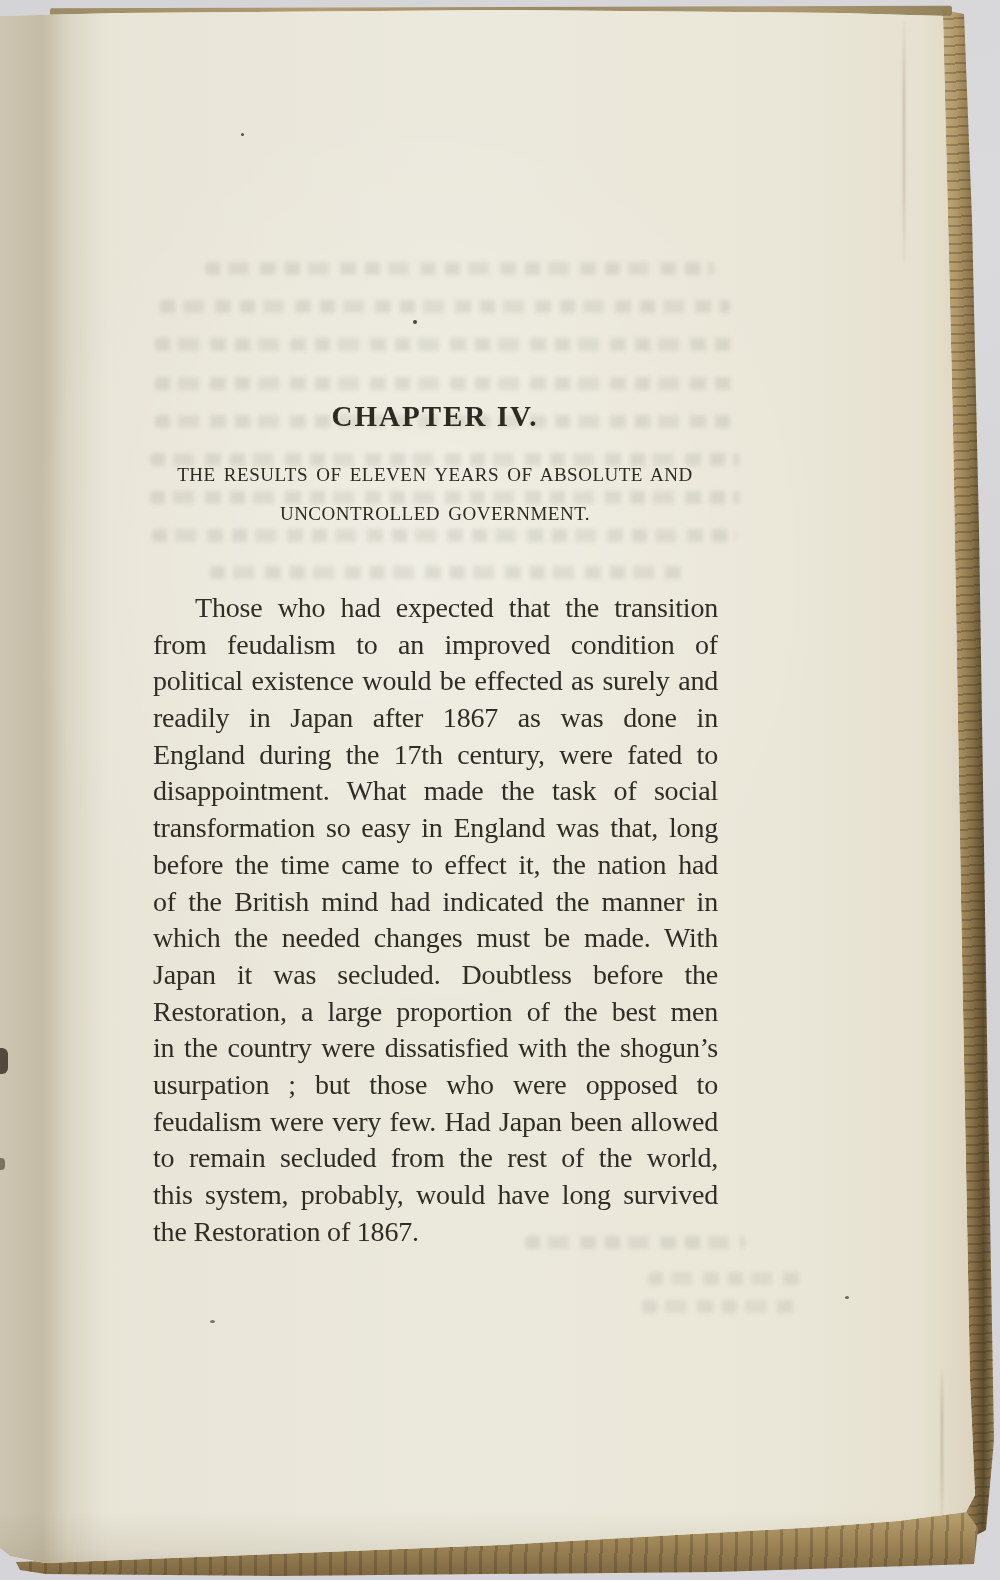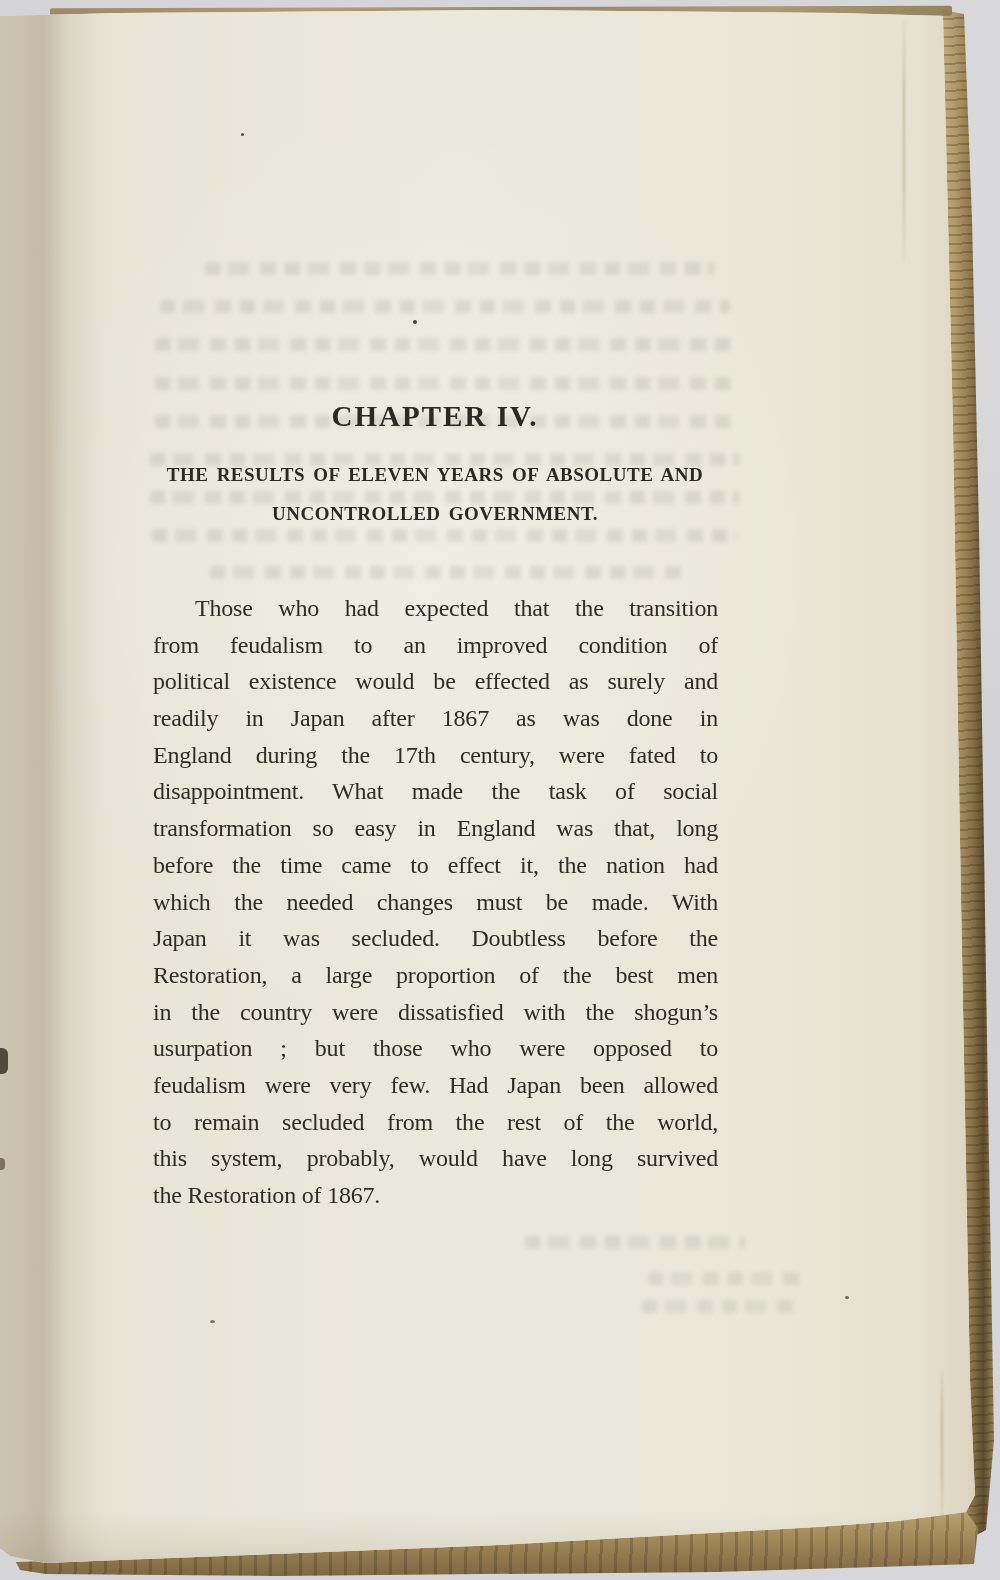--- a/index.html
+++ b/index.html
@@ -81,27 +81,27 @@
   
   .heading {
     position: absolute; left: 152px; top: 379px; width: 566px;
     text-align: center; white-space: nowrap;
     font-size: 29px; font-weight: 700; letter-spacing: 2px;
     color: #2d2a24; line-height: 42px; margin-top: 16px;
   }
   .subtitle {
     position: absolute; left: 152px; top: 456px; width: 566px;
     text-align: center; color: #2d2a24;
-    font-size: 19px; font-weight: 700; letter-spacing: 0.5px; word-spacing: 3px;
+    font-size: 19px; font-weight: 400; letter-spacing: 0.5px; word-spacing: 3px;
     line-height: 38.5px;
   }
   .subtitle div { white-space: nowrap; }
   .body {
     position: absolute; left: 153px; top: 590px; width: 565px;
-    font-size: 24px; letter-spacing: -0.2px; color: #302d26;
+    font-size: 28px; letter-spacing: -0.2px; color: #302d26;
   }
   .body .line {
     height: 36.7px; line-height: 36.7px; overflow: hidden;
     text-align: justify; text-align-last: justify;
   }
   .body .line.first { text-indent: 42px; }
   .body .line.last  { text-align-last: left; }
 
   
   .speck { position: absolute; border-radius: 50%; }
@@ -143,20 +143,21 @@
 
     <div class="body">
         <div class="line first">Those who had expected that the transition</div>
         <div class="line">from feudalism to an improved condition of</div>
         <div class="line">political existence would be effected as surely and</div>
         <div class="line">readily in Japan after 1867 as was done in</div>
         <div class="line">England during the 17th century, were fated to</div>
         <div class="line">disappointment.  What made the task of social</div>
         <div class="line">transformation so easy in England was that, long</div>
         <div class="line">before the time came to effect it, the nation had</div>
+        <div class="line">of the British mind had indicated the manner in</div>
         <div class="line">which the needed changes must be made.  With</div>
         <div class="line">Japan it was secluded.  Doubtless before the</div>
         <div class="line">Restoration, a large proportion of the best men</div>
         <div class="line">in the country were dissatisfied with the shogun’s</div>
         <div class="line">usurpation ; but those who were opposed to</div>
         <div class="line">feudalism were very few.   Had Japan been allowed</div>
         <div class="line">to remain secluded from the rest of the world,</div>
         <div class="line">this system, probably, would have long survived</div>
         <div class="line last">the Restoration of 1867.</div>
       </div>

